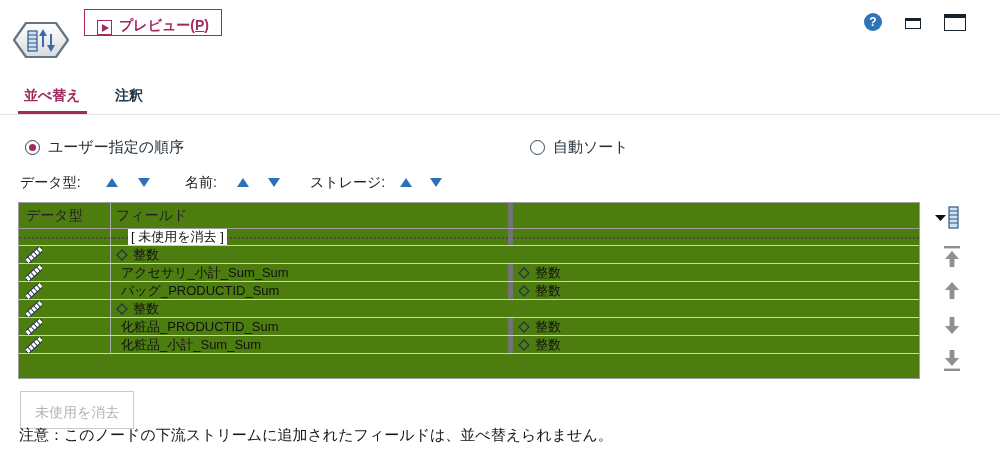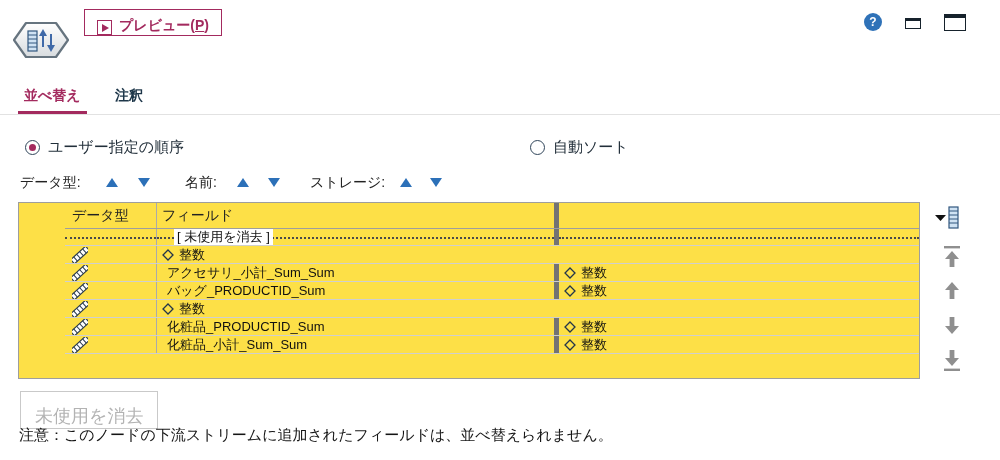--- a/index.html
+++ b/index.html
@@ -42,21 +42,21 @@
 
   
   .sort-controls{position:absolute;left:0;top:173px;width:1000px;height:20px;font-size:14px;color:#222;}
   .sort-label{position:absolute;top:1px;}
   .tri{position:absolute;top:5px;width:0;height:0;cursor:pointer;}
   .tri.up{border-left:6px solid transparent;border-right:6px solid transparent;border-bottom:9px solid #2c70b8;}
   .tri.down{border-left:6px solid transparent;border-right:6px solid transparent;border-top:9px solid #2c70b8;}
 
   
   .field-table{position:absolute;left:18px;top:202px;width:902px;height:177px;
-    border:1px solid #9e9e9e;box-sizing:border-box;background:#fde047;padding-left:46px;}
+    border:1px solid #9e9e9e;box-sizing:border-box;background:#4d7c0f;}
   .t-row{display:flex;width:100%;box-sizing:border-box;}
   .t-head{height:26px;border-bottom:1px solid #9e9e9e;}
   .t-head .t-cell{font-size:14px;color:#222;display:flex;align-items:center;}
   .t-cell{box-sizing:border-box;overflow:hidden;white-space:nowrap;}
   .c1{width:92px;border-right:1px solid #aaa;padding-left:7px;}
   .c2{width:402px;border-right:5px solid #737373;padding-left:5px;}
   .c3{flex:1;padding-left:5px;}
   .t-data{height:18px;border-bottom:1px solid #cfcfcf;font-size:13px;color:#111;}
   .t-data .t-cell{display:flex;align-items:center;}
   .t-data .c2{padding-left:10px;}
@@ -67,21 +67,21 @@
   .other-label{position:relative;z-index:1;background:#fff;margin-left:12px;padding:0 3px;
     font-size:13px;color:#111;}
   .storage-cell .glyph{margin-right:5px;display:inline-flex;}
   .ruler{margin-right:4px;display:inline-flex;}
 
   
   .side-btn{position:absolute;cursor:pointer;background:none;border:none;padding:0;}
 
   
   .clear-btn{position:absolute;left:20px;top:391px;height:38px;padding:12px 14px;background:#fff;
-    border:1px solid #c9c9c9;color:#b3b3b3;font-size:18px;cursor:default;}
+    border:1px solid #c9c9c9;color:#b3b3b3;font-size:14px;cursor:default;}
   .note{position:absolute;left:19px;top:426px;font-size:15px;color:#141414;}
 </style>
 </head>
 <body>
 
 <div class="app">
 
   <div class="node-icon">
     <svg width="58" height="40" viewBox="0 0 58 40">
       <defs>

